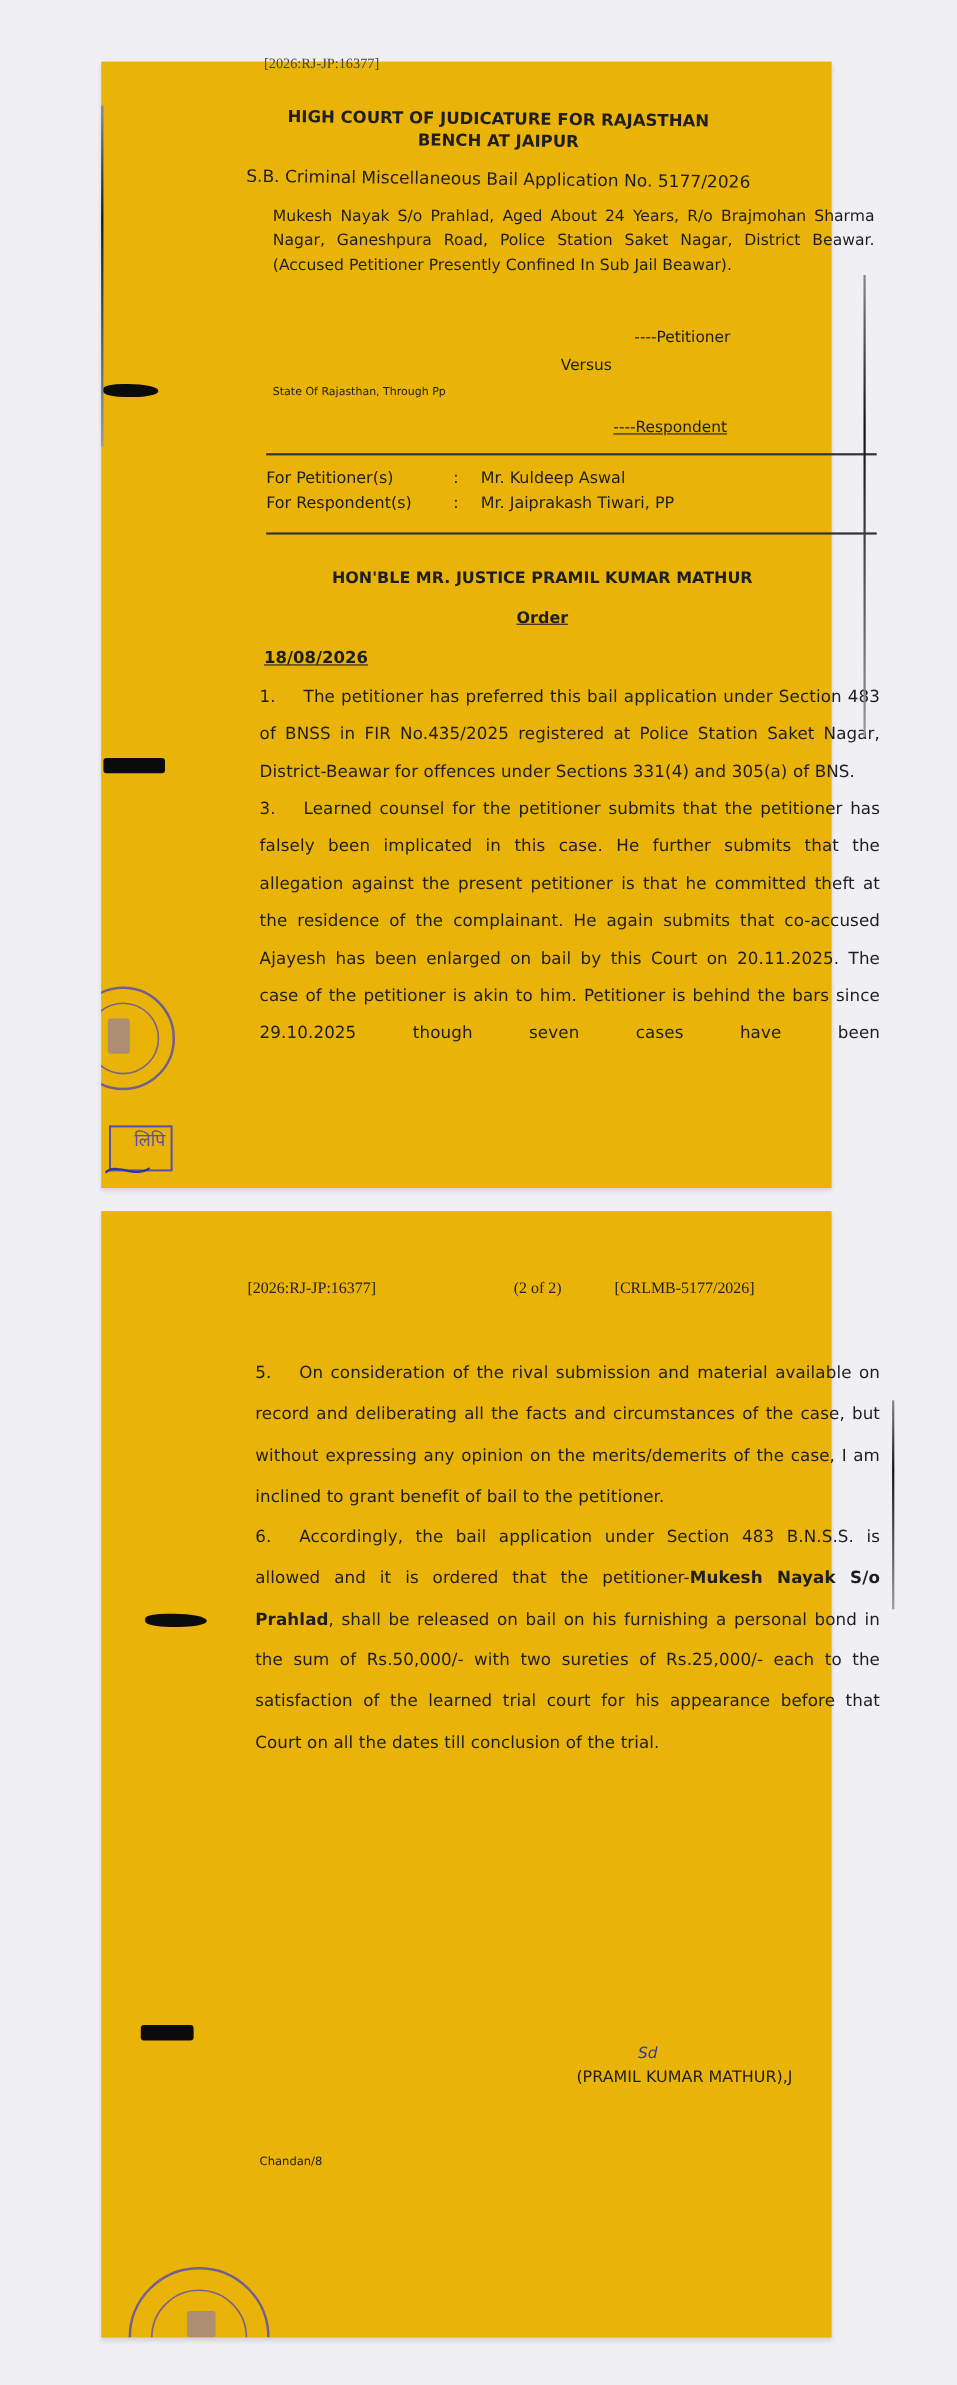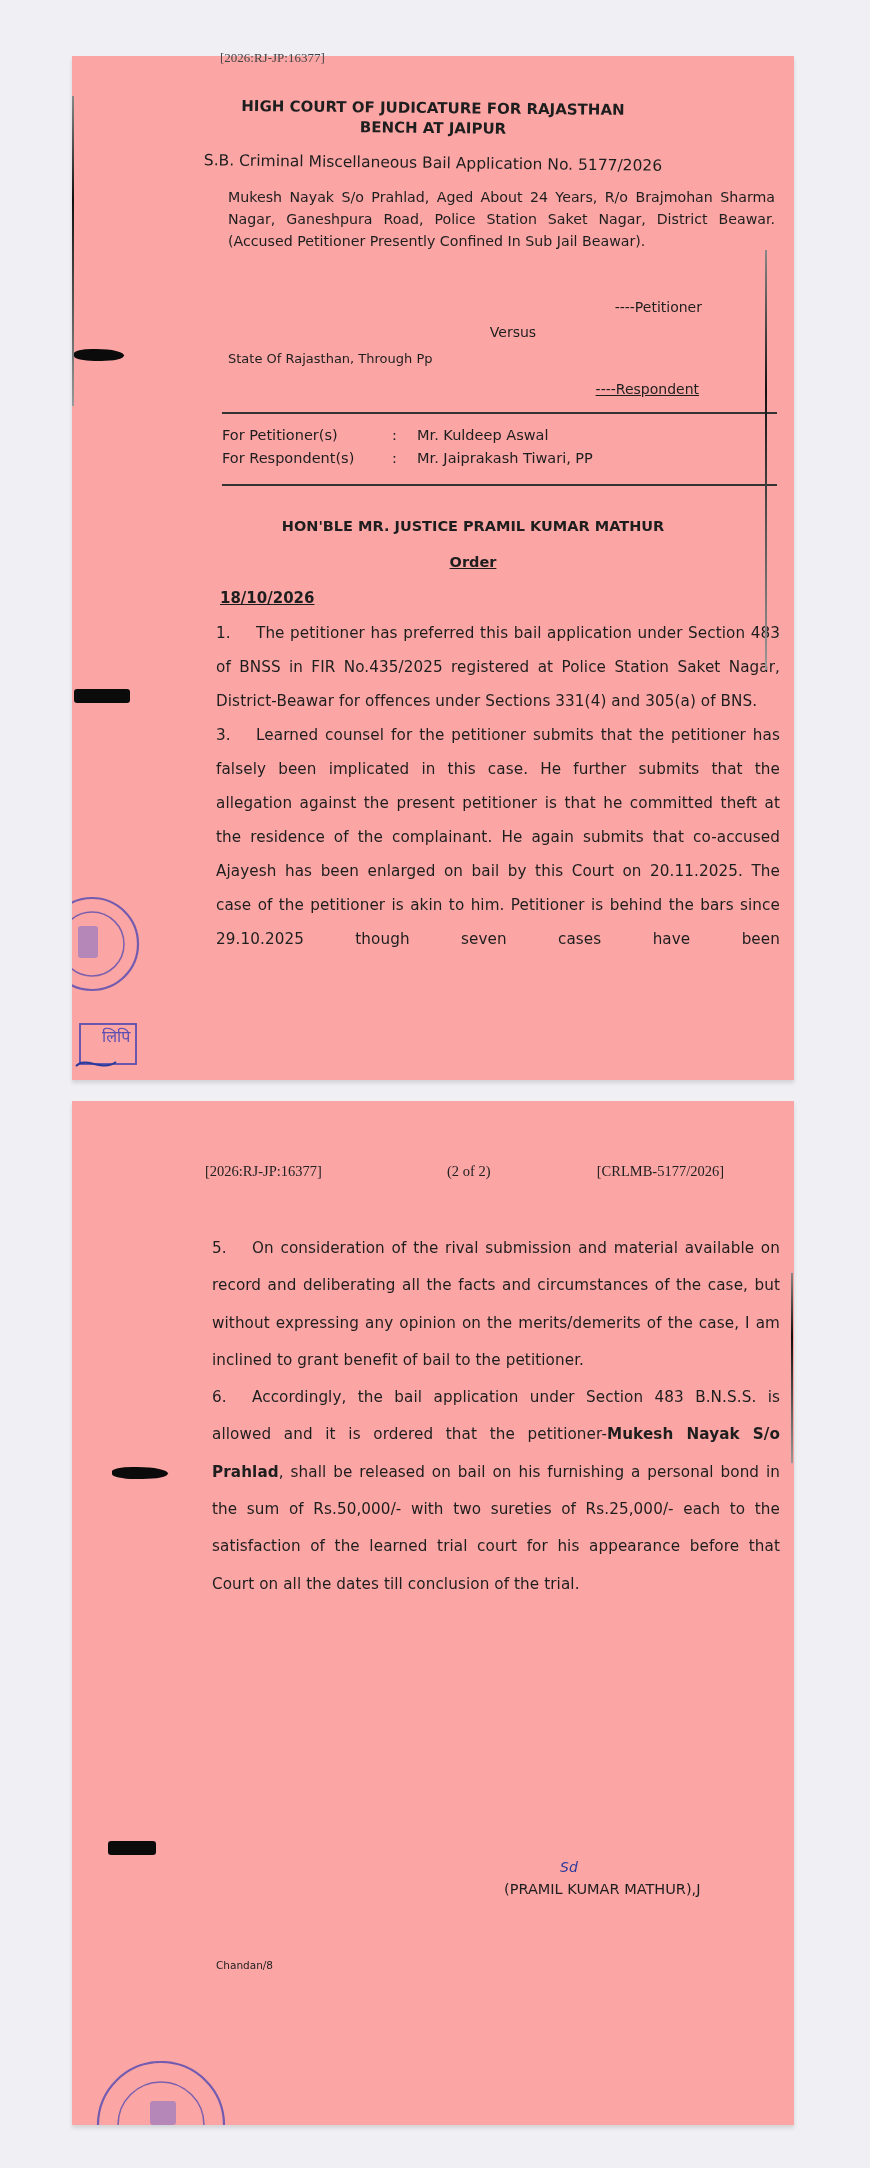--- a/index.html
+++ b/index.html
@@ -1,21 +1,21 @@
 <!DOCTYPE html>
 <html><head>
   <meta charset="utf-8">
   <style>
     html, body { margin: 0; padding: 0; }
     body {
       width: 870px; height: 2168px; background: #efeff4; position: relative; overflow: hidden;
       font-family: "DejaVu Sans", sans-serif; color: #1e1e1e;
     }
     .page {
-      position: absolute; left: 72px; width: 722px; background: #fca5a5;
+      position: absolute; left: 92px; width: 664px; background: #eab308;
       box-shadow: 0 3px 4px rgba(0,0,0,0.12);
     }
     #page1 { top: 56px; height: 1024px; }
     #page2 { top: 1101px; height: 1024px; }
     .abs { position: absolute; white-space: nowrap; }
     .cut-ref { top: -6px; left: 148px; font-family: "Liberation Serif", serif; font-size: 13px; color: #444; }
     .court-title { left: 0; width: 722px; text-align: center; font-weight: bold; font-size: 15px; line-height: 20px; transform: rotate(0.6deg); }
     .app-no { left: 0; width: 722px; text-align: center; font-size: 15.5px; transform: rotate(0.7deg); }
     .para-block { left: 156px; width: 547px; font-size: 14.2px; line-height: 22px; white-space: normal; text-align: justify; }
     .right-text { right: 92px; font-size: 14px; }
@@ -43,41 +43,41 @@
 <div class="page" id="page1">
   <div class="abs cut-ref">[2026:RJ-JP:16377]</div>
 
   <div class="abs court-title" style="top:42px;">HIGH COURT OF JUDICATURE FOR RAJASTHAN</div>
   <div class="abs court-title" style="top:62px;">BENCH AT JAIPUR</div>
   <div class="abs app-no" style="top:98px;">S.B. Criminal Miscellaneous Bail Application No. 5177/2026</div>
 
   <div class="abs para-block" style="top:130px;">Mukesh Nayak S/o Prahlad, Aged About 24 Years, R/o Brajmohan Sharma Nagar, Ganeshpura Road, Police Station Saket Nagar, District Beawar. (Accused Petitioner Presently Confined In Sub Jail Beawar).</div>
   <div class="abs right-text" style="top:243px;">----Petitioner</div>
   <div class="abs center-text" style="top:268px; left:80px;">Versus</div>
-  <div class="abs" style="top:295px; left:156px; font-size:13px;">State Of Rajasthan, Through Pp</div>
+  <div class="abs" style="top:295px; left:156px; font-size:10px;">State Of Rajasthan, Through Pp</div>
   <div class="abs right-text" style="top:325px; right:95px;text-decoration:underline;">----Respondent</div>
 
   <div class="abs rule" style="top:356px;"></div>
   <div class="abs counsel" style="top:368px;">
     <div class="row">
       <span class="lbl">For Petitioner(s)</span>
       <span class="col">:</span>
       <span>Mr. Kuldeep Aswal</span>
     </div>
     <div class="row">
       <span class="lbl">For Respondent(s)</span>
       <span class="col">:</span>
       <span>Mr. Jaiprakash Tiwari, PP</span>
     </div>
   </div>
   <div class="abs rule" style="top:428px;"></div>
 
   <div class="abs bold-c" style="top:462px; left:40px;">HON'BLE MR. JUSTICE PRAMIL KUMAR MATHUR</div>
   <div class="abs bold-c u" style="top:498px; left:40px;">Order</div>
-  <div class="abs u" style="top:533px; left:148px; font-weight:bold; font-size:15px;">18/10/2026</div>
+  <div class="abs u" style="top:533px; left:148px; font-weight:bold; font-size:15px;">18/08/2026</div>
 
   <div class="abs body-text" style="top:560px;">
     <p class="para"><span class="num">1.</span><span>The petitioner has preferred this bail application under Section 483 of BNSS in FIR No.435/2025 registered at Police Station Saket Nagar, District-Beawar for offences under Sections 331(4) and 305(a) of BNS.</span></p>
     <p class="para just"><span class="num">3.</span><span>Learned counsel for the petitioner submits that the petitioner has falsely been implicated in this case. He further submits that the allegation against the present petitioner is that he committed theft at the residence of the complainant. He again submits that co-accused Ajayesh has been enlarged on bail by this Court on 20.11.2025. The case of the petitioner is akin to him. Petitioner is behind the bars since 29.10.2025 though seven cases have been</span></p>
   </div>
 
   <div class="vline" style="left:0px; top:40px; height:310px;"></div>
   <div class="redact" style="left:2px; top:293px; width:50px; height:12px;"></div>
   <div class="redact" style="left:2px; top:633px; width:56px; height:14px; border-radius:3px;"></div>
   <div class="vline" style="left:693px; top:194px; height:420px; width:1.5px;"></div>

